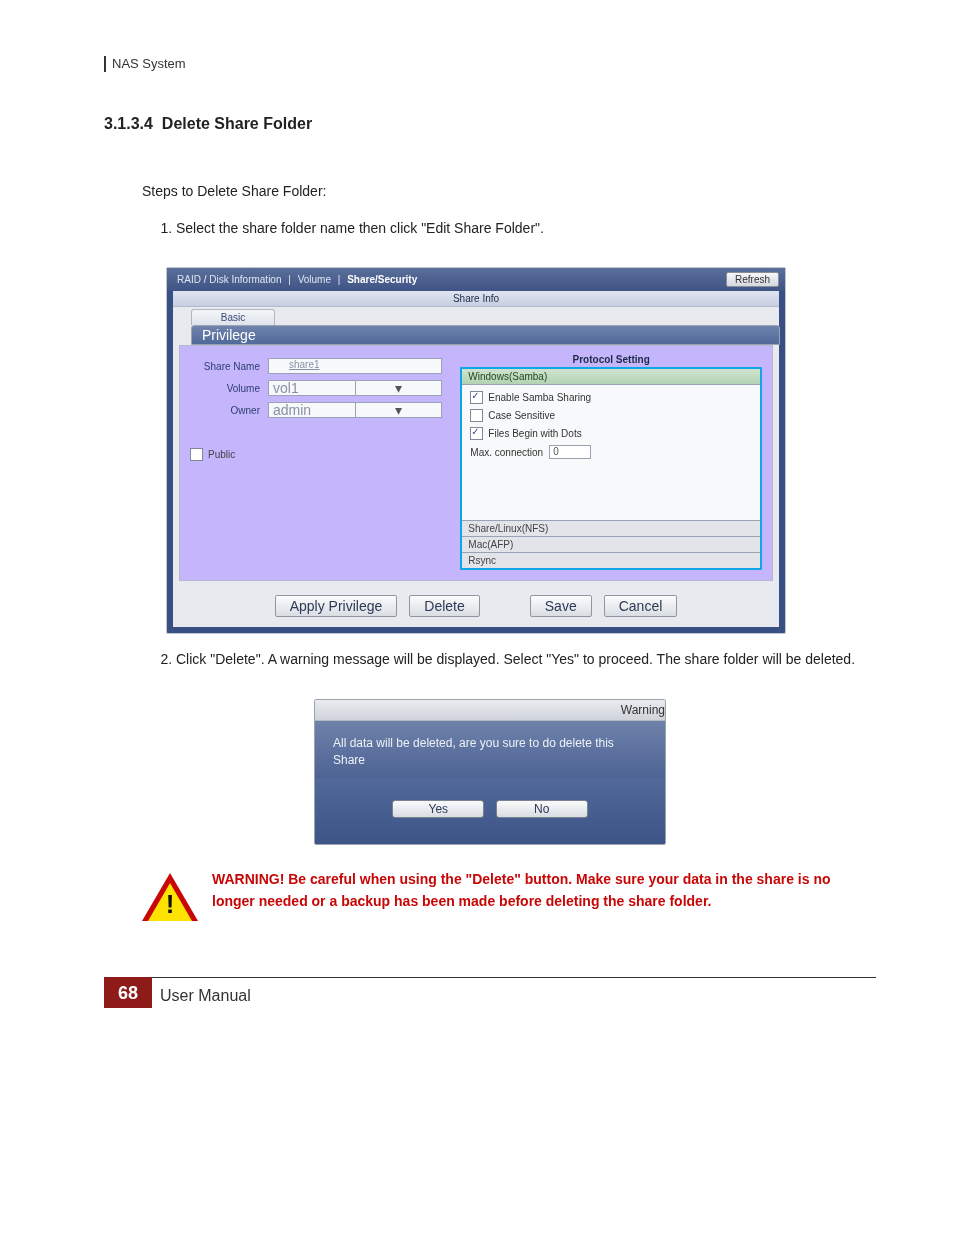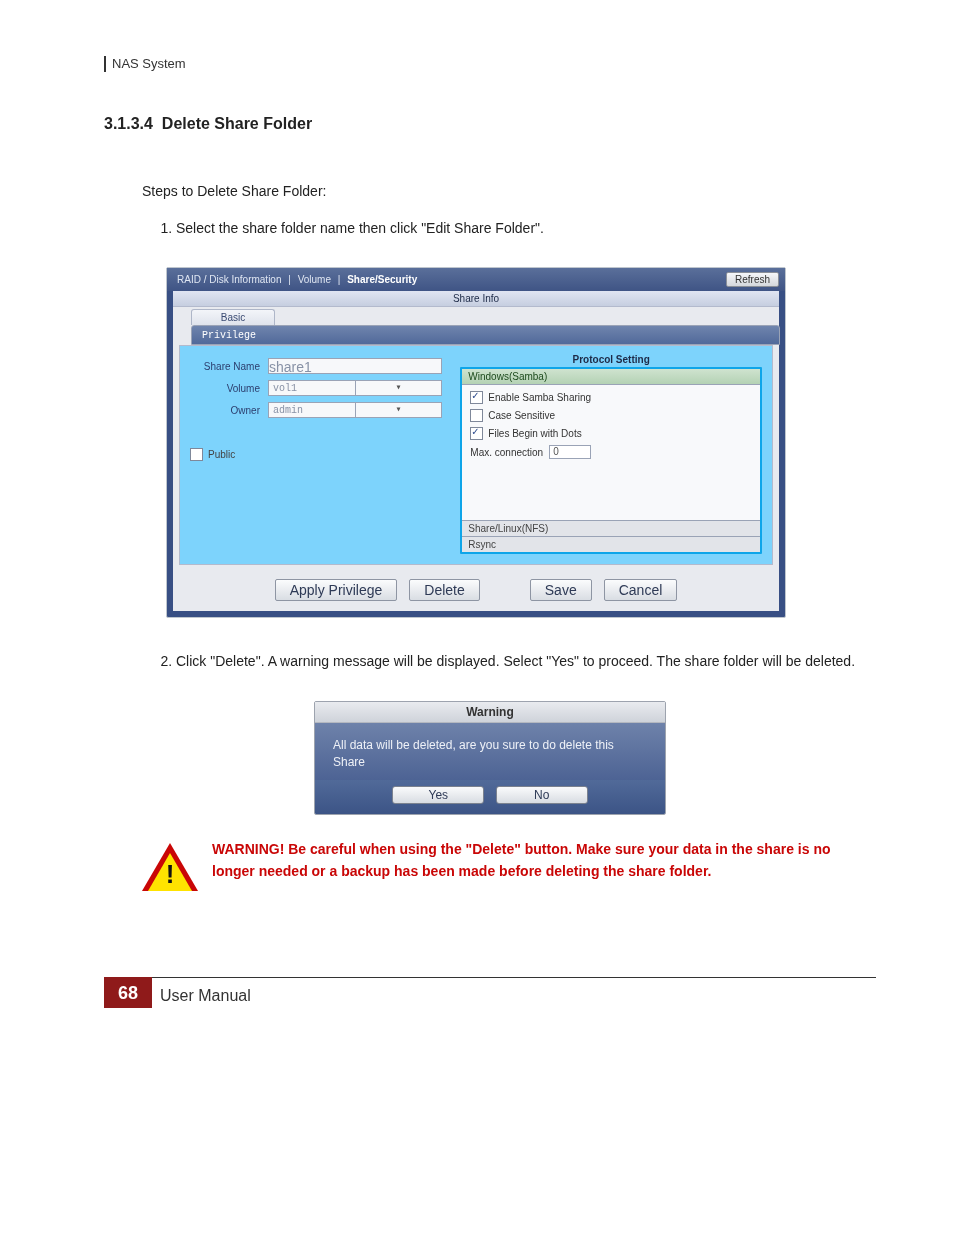--- a/index.html
+++ b/index.html
@@ -4,58 +4,58 @@
 <style>
   html,body{margin:0;padding:0;background:#fff;font-family:Verdana,Geneva,sans-serif;color:#222;}
   .page{width:954px;height:1062px;position:relative;box-sizing:border-box;padding:56px 78px 0 104px;}
   .lbar{position:absolute;left:104px;top:56px;width:2px;height:16px;background:#333;}
   .hdr{font-size:13px;color:#333;margin:0 0 44px 8px;}
   .sec-title{font-size:16px;font-weight:bold;color:#222;margin:0 0 50px 0;}
   .sub-title{font-size:14px;font-weight:normal;color:#222;margin:0 0 18px 38px;}
   ol.steps{margin:0 0 28px 38px;padding:0 0 0 24px;font-size:14px;color:#222;}
   ol.steps li{margin:0 0 22px 10px;line-height:1.6;}
   
-  .shot{margin:0 20px 32px 62px;width:618px;border:1px solid #bfc6ce;background:#384f84;border-radius:2px;overflow:hidden;font-size:10px;}
+  .shot{margin:0 20px 14px 62px;width:618px;border:1px solid #bfc6ce;background:#384f84;border-radius:2px;overflow:hidden;font-size:10px;}
   .shot .top{display:flex;align-items:center;justify-content:space-between;padding:4px 6px;background:linear-gradient(#5a6f9a,#3f5485);color:#e9edf5;}
   .shot .tabs{color:#dfe6f2;}
   .shot .tabs span{padding:0 4px;}
   .shot .tabs .cur{color:#fff;font-weight:bold;}
   .shot .refresh{background:linear-gradient(#f6f7f9,#d4d7dc);border:1px solid #8a8f98;color:#333;padding:1px 8px;border-radius:2px;font-size:10px;}
   .shot .body{background:#e8eaef;margin:0 6px 6px 6px;padding:0;}
   .shot .si-title{background:linear-gradient(#e0e5f2,#c6cee0);text-align:center;color:#1d2a47;font-weight:normal;font-size:10px;padding:2px 0;border-bottom:1px solid #b3bacd;}
   .shot .mini-tabs{background:#e8eaef;padding:0 0 0 18px;margin-top:2px;}
   .shot .mt{display:inline-block;min-width:62px;text-align:center;font-size:10px;color:#3a4a72;background:linear-gradient(#f3f5f9,#dfe3ec);border:1px solid #aeb6c8;border-bottom:none;padding:2px 10px;margin-right:-1px;border-radius:3px 3px 0 0;}
   .shot .mt.sel{background:linear-gradient(#6f84ad,#51699a);color:#fff;}
-  .shot .pane{border:1px solid #b3bacd;background:#7dd3fc;margin:0 6px 8px 6px;display:flex;align-items:flex-start;}
+  .shot .pane{border:1px solid #b3bacd;background:#c4b5fd;margin:0 6px 8px 6px;display:flex;align-items:flex-start;}
   .shot .left{width:46%;padding:12px 10px 14px 10px;box-sizing:border-box;}
   .shot .row{display:flex;align-items:center;margin-bottom:6px;color:#2c3e6e;font-size:10px;}
   .shot .row label{width:70px;text-align:right;padding-right:8px;}
-  .shot .inp{border:1px solid #9aa3b6;background:#f7f8fa;color:#8892a6;height:14px;padding:0 0;flex:1;font-size:14px;}
-  .shot .sel{display:flex;align-items:center;border:1px solid #9aa3b6;background:#f7f8fa;color:#8892a6;height:14px;flex:1;font-size:10px;font-family:Liberation Mono, monospace;}
+  .shot .inp{border:1px solid #9aa3b6;background:#f7f8fa;color:#8892a6;height:14px;padding:0 20px;flex:1;font-size:10px;text-decoration:underline;}
+  .shot .sel{display:flex;align-items:center;border:1px solid #9aa3b6;background:#f7f8fa;color:#8892a6;height:14px;flex:1;font-size:14px;}
   .shot .sel span{flex:1;padding:0 4px;}
   .shot .sel .arrw{width:12px;text-align:center;border-left:1px solid #9aa3b6;color:#555;line-height:14px;}
   .chk{display:inline-block;width:11px;height:11px;border:1px solid #7f889a;background:#fff;margin-right:5px;vertical-align:middle;position:relative;flex:none;}
   .chk.on::after{content:"✓";position:absolute;left:0;top:-2px;font-size:10px;color:#2f4d8f;}
   .shot .pub{margin-top:30px;color:#444;display:flex;align-items:center;font-size:10px;}
   .shot .right{width:54%;padding:6px 10px 10px 8px;box-sizing:border-box;}
   .shot .ps-title{text-align:center;color:#1d2a47;font-weight:bold;font-size:10px;padding:2px 0;}
   .shot .pbox{border:2px solid #0ea5e9;background:#f8f9fb;border-radius:1px;overflow:hidden;}
   .shot .phdr{background:linear-gradient(#cfe3cf,#b4d2b4);color:#1d4a1d;font-size:10px;padding:2px 6px;border-bottom:1px solid #9aa3b6;}
   .shot .pbody{padding:6px 8px 10px 8px;color:#333;font-size:10px;}
   .shot .prow{display:flex;align-items:center;margin-bottom:5px;}
   .shot .prow .num{border:1px solid #9aa3b6;background:#fff;width:34px;height:12px;margin-left:6px;padding:0 3px;font-size:10px;color:#555;}
   .shot .pfoot div{border-top:1px solid #9aa3b6;font-size:10px;color:#444;padding:2px 6px;background:#e2e4e9;}
   .shot .btns{display:flex;justify-content:center;gap:12px;padding:6px 0 10px 0;}
   .bbtn{background:linear-gradient(#fbfcfd,#d9dde3);border:1px solid #8e95a3;color:#2e3a56;padding:2px 14px;border-radius:2px;font-size:14px;text-align:center;}
   
   .dlg{width:350px;margin:12px auto 24px auto;border:1px solid #9da3ae;border-radius:2px;overflow:hidden;font-size:12px;}
-  .dlg .ttl{background:linear-gradient(#e9ebef,#cfd3da);text-align:center;font-weight:bold;color:#333;padding:3px 0;border-bottom:1px solid #b4b8c0;}
+  .dlg .ttl{background:linear-gradient(#e9ebef,#cfd3da);text-align:right;font-weight:normal;color:#333;padding:3px 0;border-bottom:1px solid #b4b8c0;}
   .dlg .msg{background:linear-gradient(#6e82aa,#4d6394);color:#eef1f7;padding:14px 18px 10px 18px;line-height:1.4;}
   .dlg .dbtns{background:linear-gradient(#516a99,#3c5486);padding:6px 0 10px 0;text-align:center;}
-  .dbtn{display:inline-block;min-width:58px;background:linear-gradient(#fafbfc,#d8dce2);border:1px solid #7b828f;color:#2e3a56;padding:1px 16px;border-radius:3px;margin:0 4px;font-size:12px;}
+  .dbtn{display:inline-block;min-width:58px;background:linear-gradient(#fafbfc,#d8dce2);border:1px solid #7b828f;color:#2e3a56;padding:1px 16px;border-radius:3px;margin:16px 4px;font-size:12px;}
   
   .warn{display:flex;align-items:flex-start;gap:14px;margin:0 0 0 38px;}
   .tri{position:relative;width:0;height:0;border-left:28px solid transparent;border-right:28px solid transparent;border-bottom:48px solid #c90606;margin-top:4px;flex:none;}
   .tri::after{content:"";position:absolute;left:-22px;top:10px;width:0;height:0;border-left:22px solid transparent;border-right:22px solid transparent;border-bottom:38px solid #ffe300;}
   .tri .bang{position:absolute;left:-5px;top:16px;width:10px;text-align:center;font-size:26px;font-weight:bold;color:#111;z-index:2;font-family:Arial;}
   .warn-text{color:#c90606;font-weight:bold;font-size:14px;line-height:1.55;}
   
   .ftr{position:absolute;left:104px;right:78px;bottom:54px;border-top:1px solid #333;display:flex;align-items:flex-end;}
   .pg{background:#8f1a1a;color:#fff;font-weight:bold;font-size:18px;padding:6px 14px 4px 14px;margin-top:-1px;}
   .um{font-size:16px;color:#333;padding:0 0 3px 8px;}
@@ -132,20 +132,21 @@
                   <span>Files Begin with Dots</span>
                 </div>
               <div class="prow">
                   <span>Max. connection</span>
                   <span class="num">0</span>
                 </div>
             </div>
             <div style="height:46px;"></div>
             <div class="pfoot">
               <div>Share/Linux(NFS)</div>
+              <div>Mac(AFP)</div>
               <div>Rsync</div>
             </div>
           </div>
         </div>
       </div>
       <div class="btns">
         <div class="bbtn">Apply Privilege</div>
         <div class="bbtn">Delete</div>
         <div style="width:26px;"></div>
         <div class="bbtn">Save</div>

